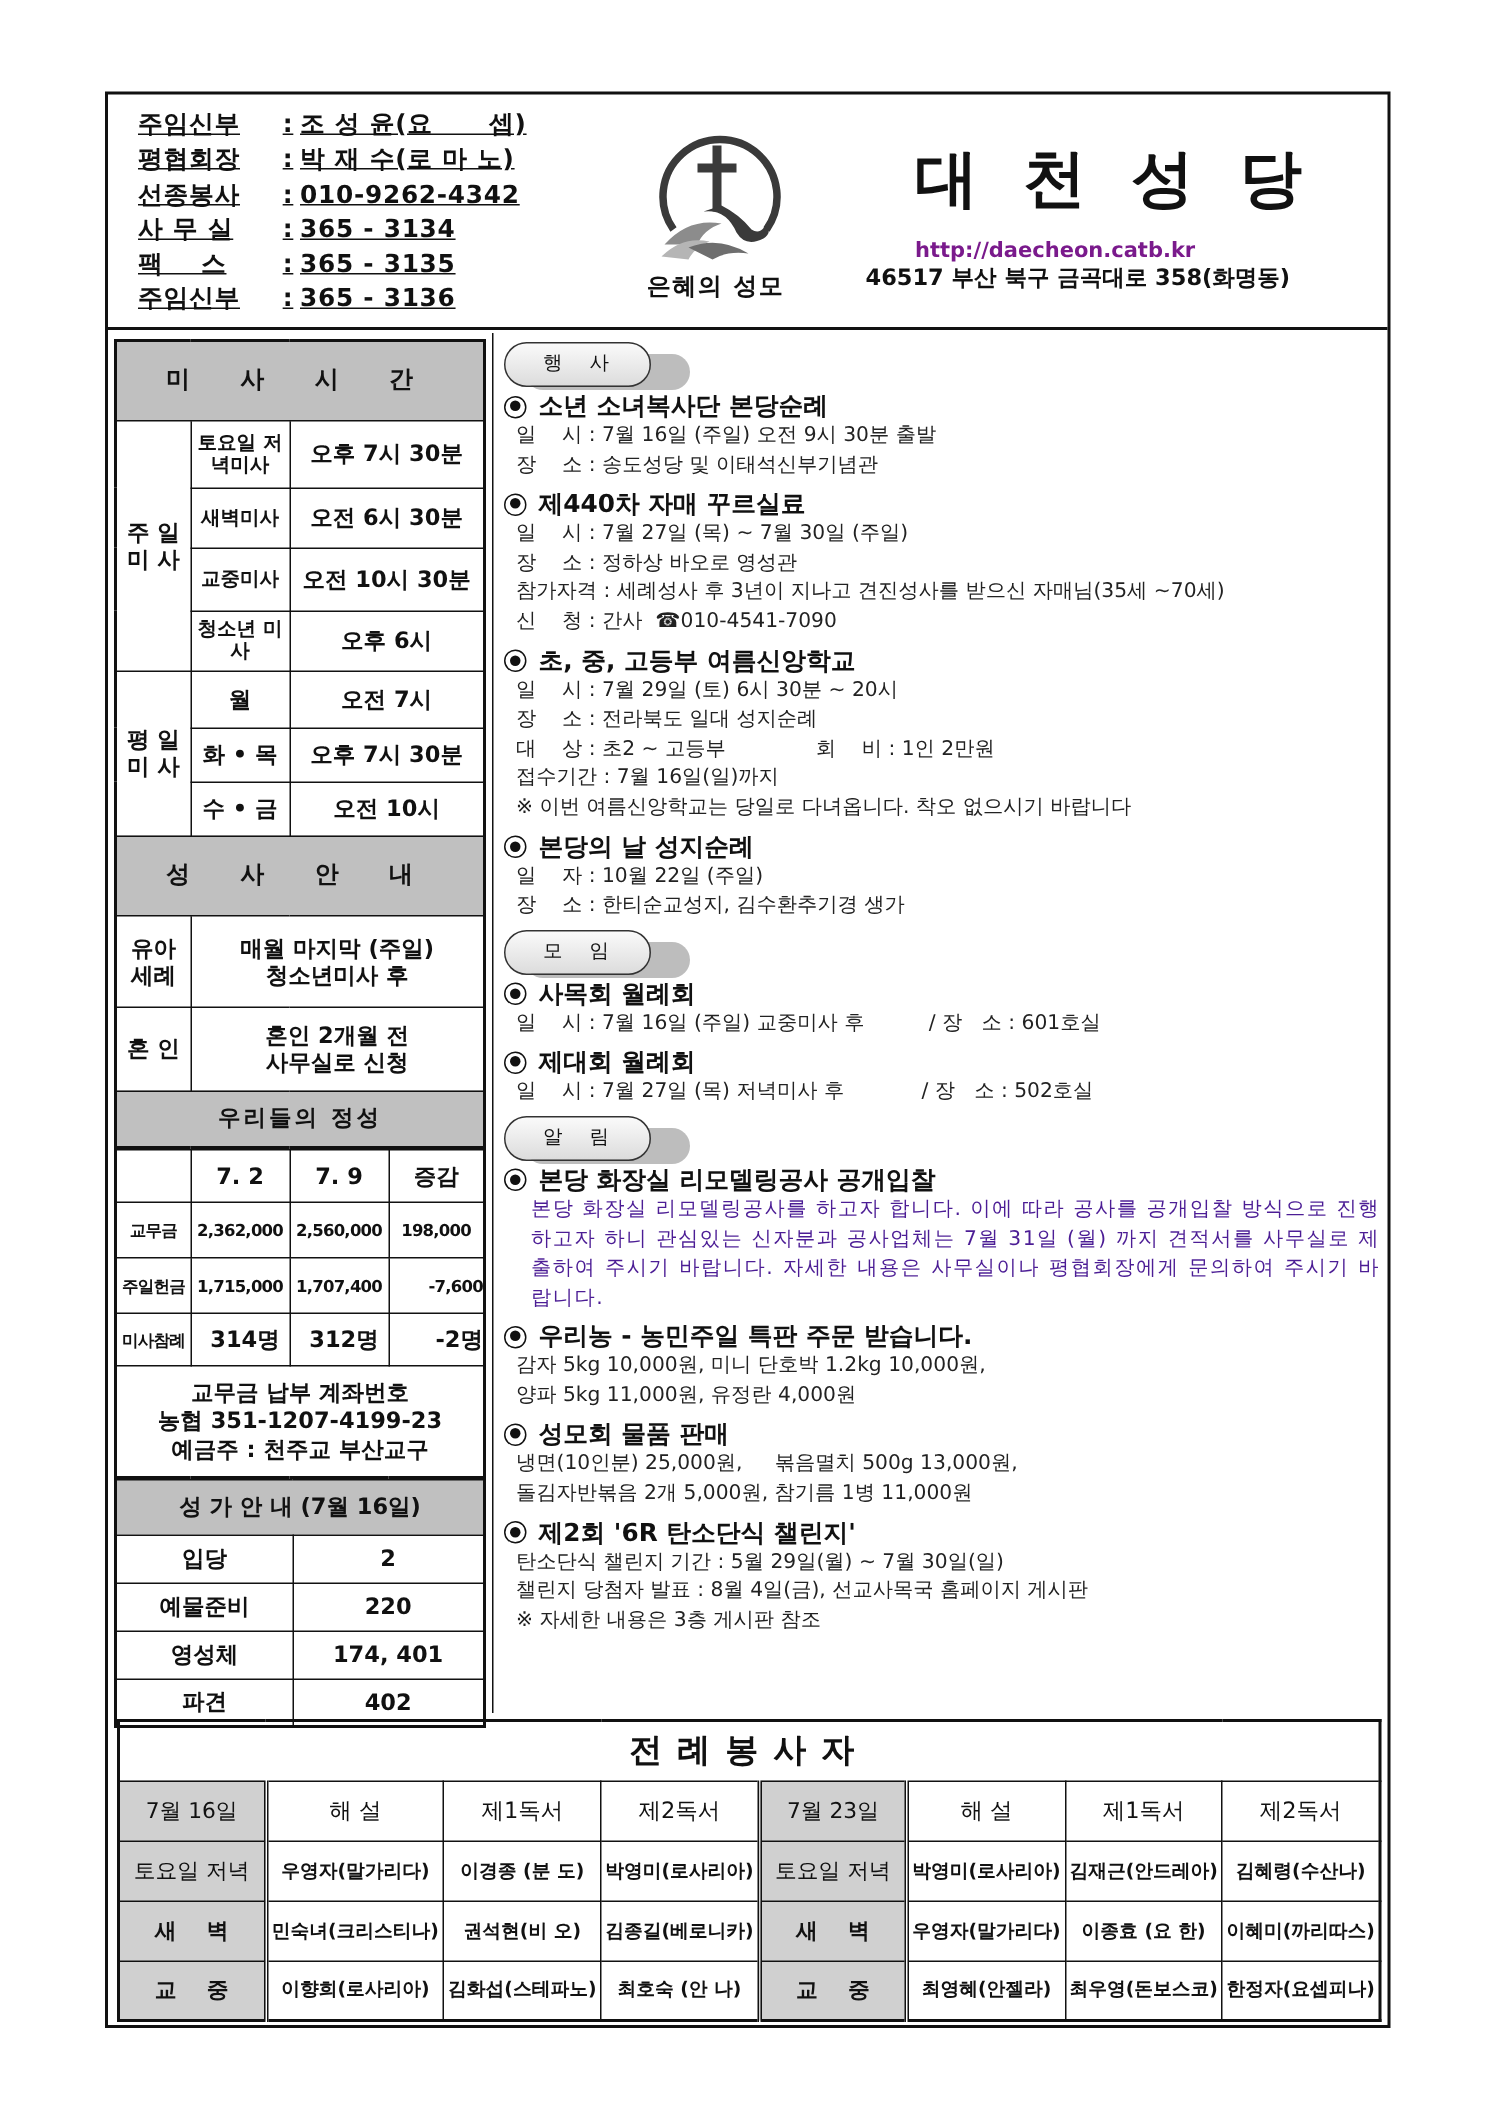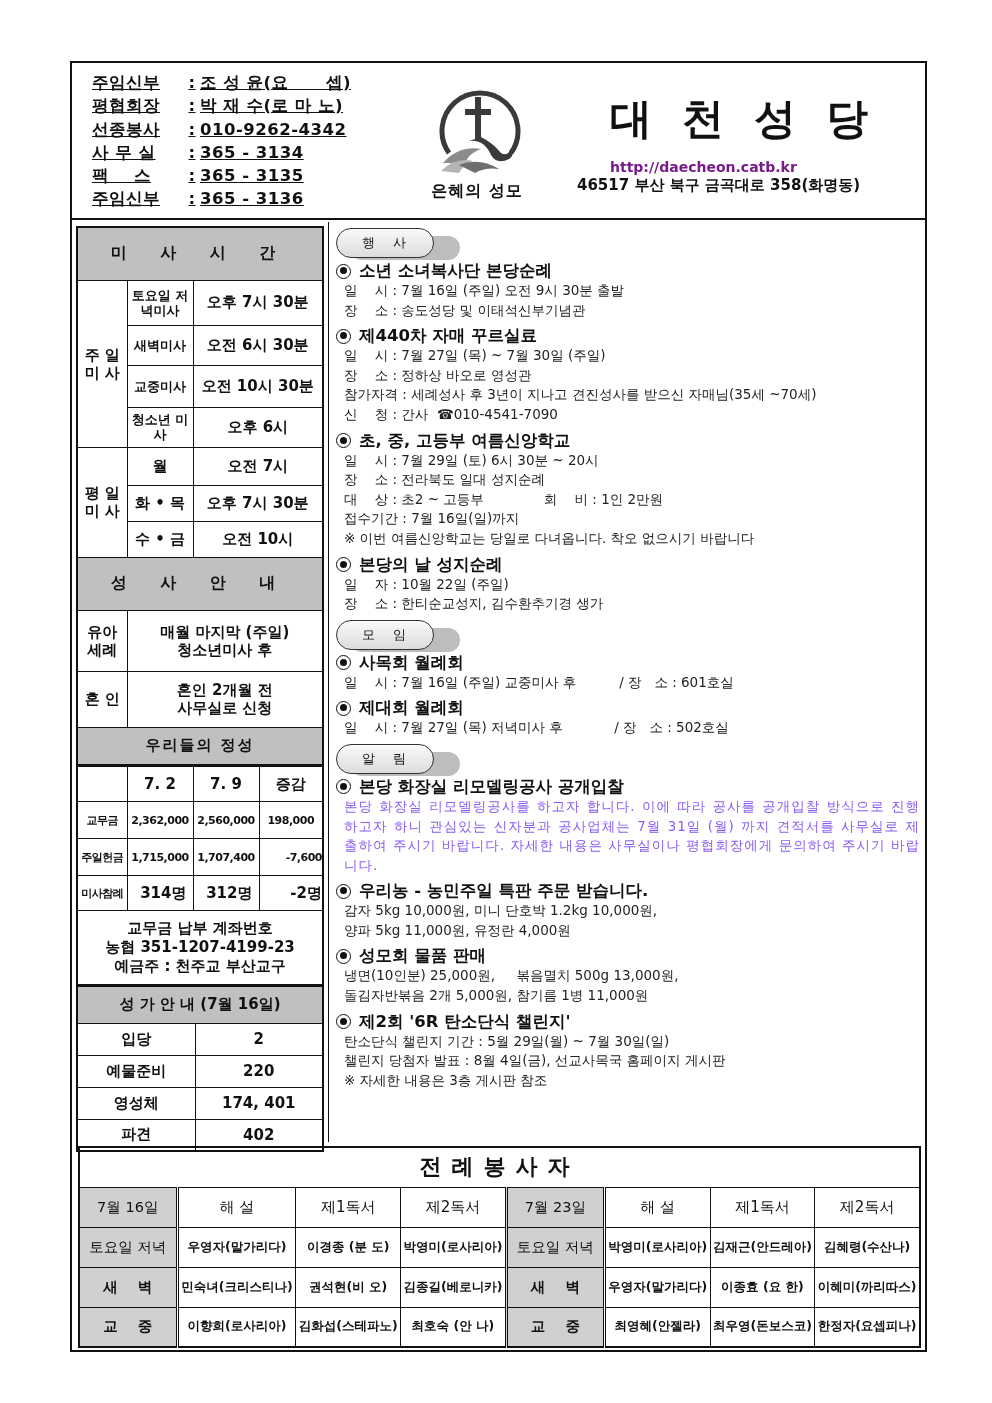--- a/index.html
+++ b/index.html
@@ -36,21 +36,21 @@
   
   .right { position: absolute; left: 264px; top: 165px; width: 584px; font-family: "DejaVu Sans", sans-serif; }
   .pill { position: relative; width: 104px; height: 30px; margin-bottom: 3px; }
   .pill-shadow { position: absolute; left: 14px; top: 8px; width: 110px; height: 24px; border-radius: 14px; background: #bdbdbd; }
   .pill-body { position: absolute; left: 0; top: 0; width: 98px; height: 30px; border: 1.5px solid #333; border-radius: 15px; background: linear-gradient(#fafafa,#dcdcdc); font-size: 13px; text-align: center; line-height: 27px; letter-spacing: 18px; padding-left: 16px; }
   .item-title { font-size: 16.5px; font-weight: bold; height: 20px; line-height: 20px; display: flex; align-items: center; }
   .bullet { display: inline-block; width: 15px; height: 15px; border: 1.5px solid #111; border-radius: 50%; margin-right: 8px; position: relative; }
   .bullet::after { content: ""; position: absolute; left: 2.5px; top: 2.5px; width: 7px; height: 7px; border-radius: 50%; background: #111; }
   .line { font-size: 13.5px; height: 19.6px; line-height: 19.6px; padding-left: 8px; white-space: pre; color: #222; }
   .gap { height: 6px; }
-  .para { font-size: 13.5px; line-height: 19.6px; padding-left: 8px; color: #8b5cf6; text-align: justify; letter-spacing: 1px; }
+  .para { font-size: 13.5px; line-height: 19.6px; padding-left: 8px; color: #4c1d95; text-align: justify; letter-spacing: 1px; margin-left: 10px; }
 
   
   .bottom { position: absolute; left: 6px; top: 1083px; width: 843px; }
   table.bt { border-collapse: collapse; width: 100%; border: 2px solid #111; }
   table.bt td { border: 1px solid #111; text-align: center; font-size: 14px; height: 40px; }
   .bt-title { height: 40px !important; font-size: 22px !important; font-weight: bold; letter-spacing: 10px; }
   .bt-date { background: #d0d0d0; width: 98px; font-size: 14.5px !important; }
   .bt-name { font-size: 12.5px !important; font-weight: bold; }
   .dbl-left { border-left: 3px double #111 !important; }
 </style>

